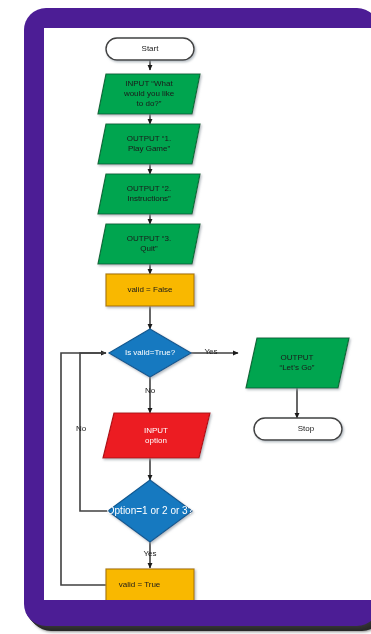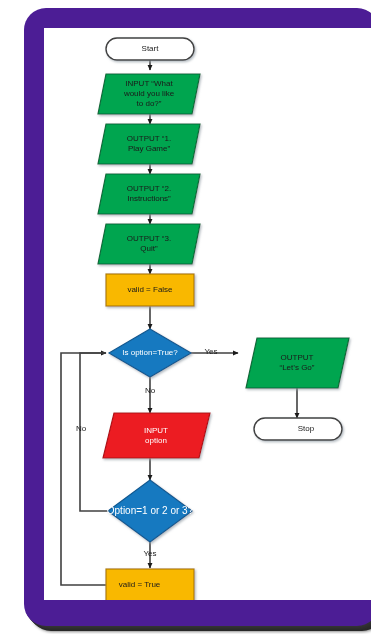--- a/index.html
+++ b/index.html
@@ -154,21 +154,21 @@
 Play Game”</div>
 
       <div class="node-label" style="left:55px; top:146px; width:100px; height:40px;">OUTPUT “2.
 Instructions”</div>
 
       <div class="node-label" style="left:55px; top:196px; width:100px; height:40px;">OUTPUT “3.
 Quit”</div>
 
       <div class="node-label" style="left:62px; top:246px; width:88px; height:32px;">valid = False</div>
 
-      <div class="node-label light" style="left:61px; top:313px; width:90px; height:24px;">Is option=True?</div>
+      <div class="node-label light" style="left:61px; top:313px; width:90px; height:24px;">Is valid=True?</div>
 
       <div class="node-label" style="left:203px; top:310px; width:100px; height:50px;">OUTPUT
 “Let’s Go”</div>
 
       <div class="node-label" style="left:210px; top:390px; width:104px; height:22px;">Stop</div>
 
       <div class="node-label light" style="left:62px; top:387px; width:100px; height:42px;">INPUT
 option</div>
 
       <div class="node-label light" style="left:56px; top:474px; width:100px; height:18px; font-size:10px;">Option=1 or 2 or 3?</div>

